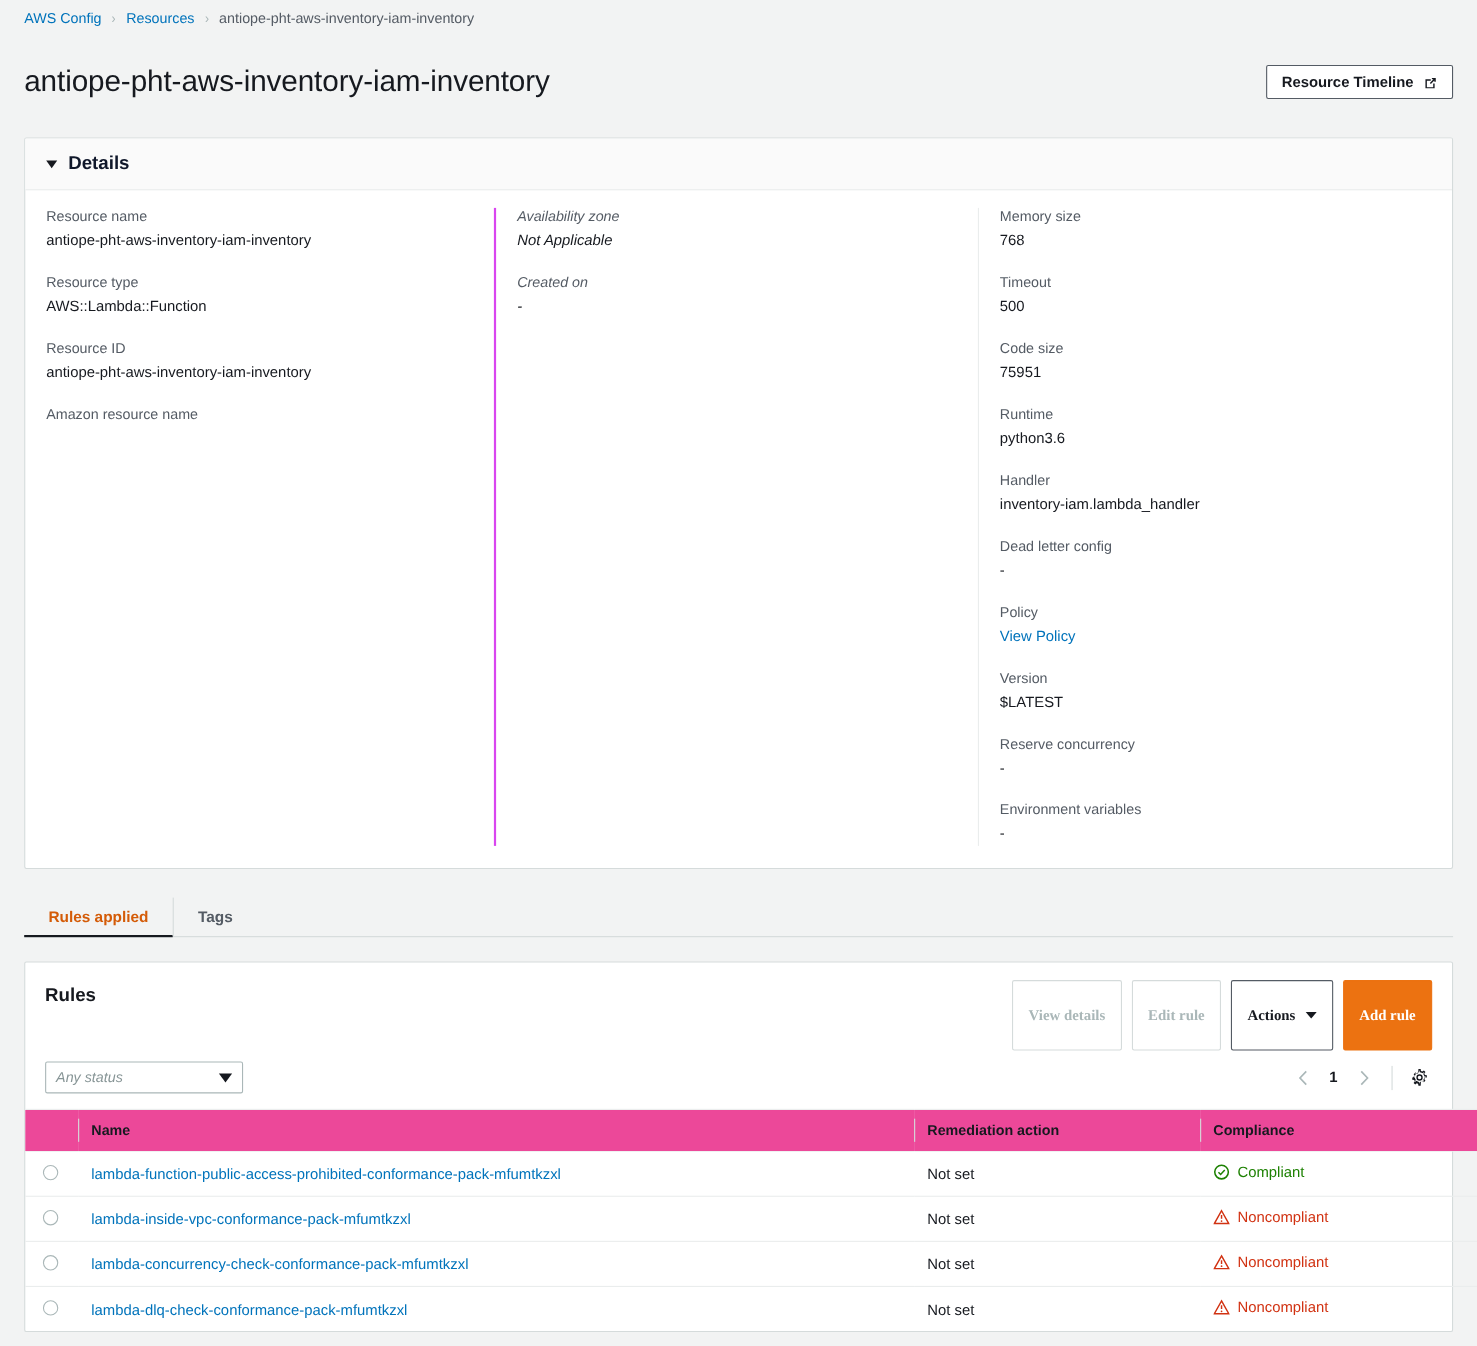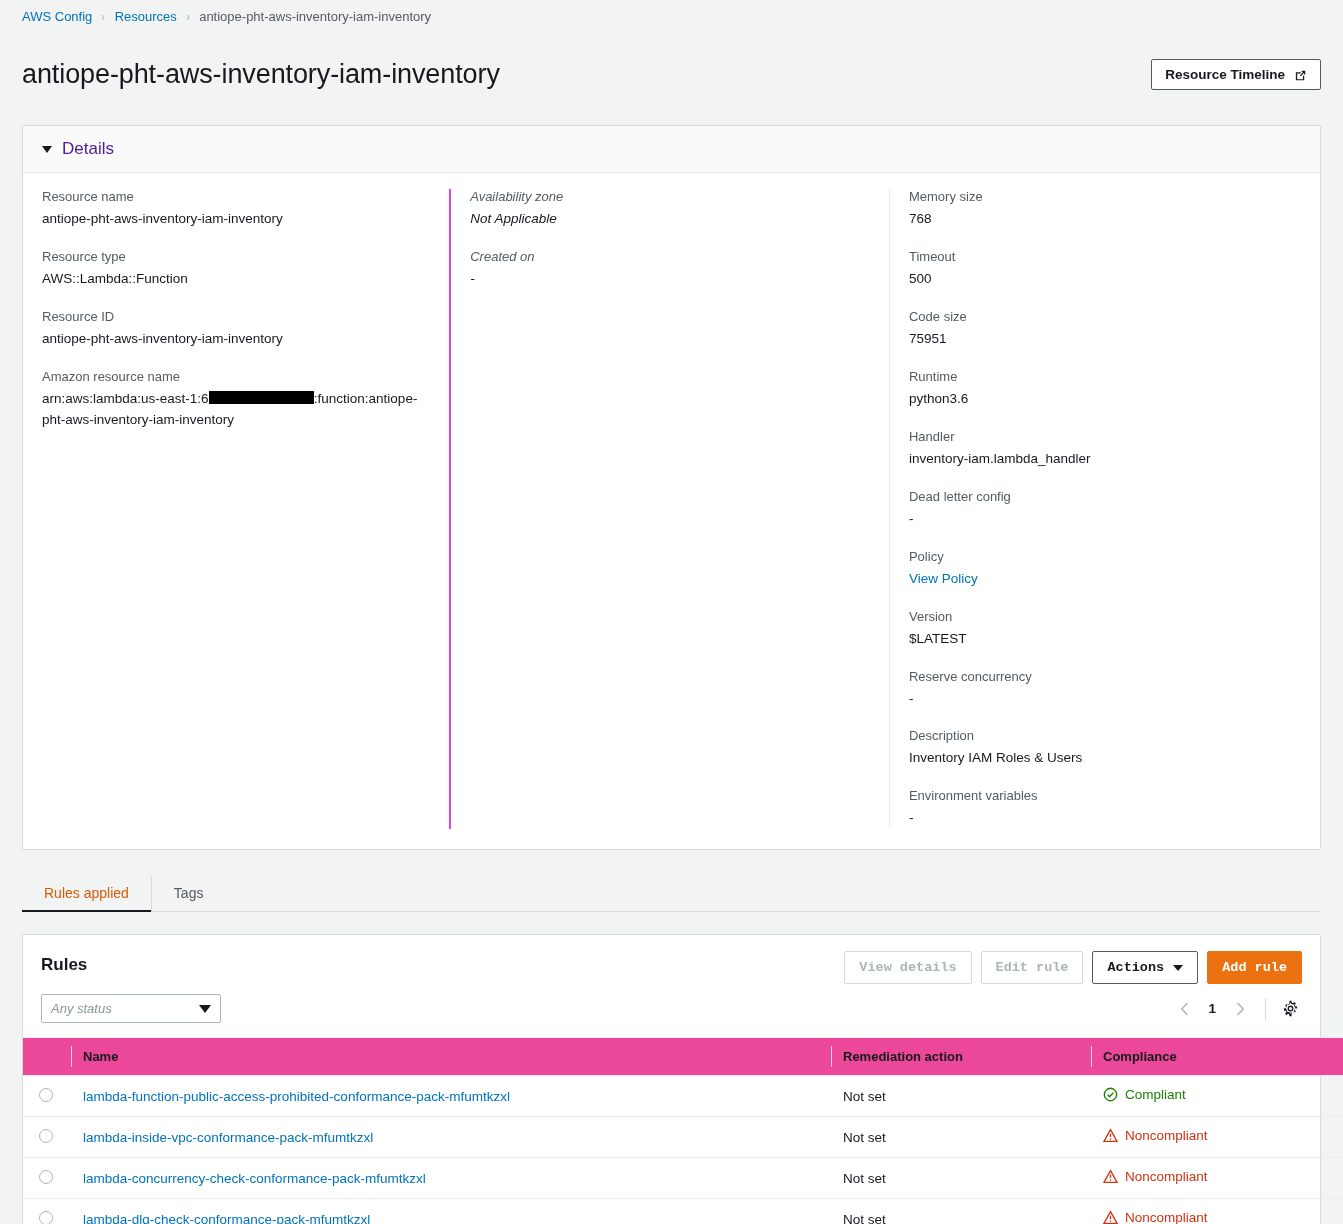--- a/index.html
+++ b/index.html
@@ -46,21 +46,21 @@
   }
   .panel-head {
     background: #fafafa; border-bottom: 1px solid #eaeded;
     padding: 13px 19px; display: flex; align-items: center; gap: 10px;
   }
   .caret-down {
     width: 0; height: 0;
     border-left: 5px solid transparent; border-right: 5px solid transparent;
     border-top: 7px solid #16191f;
   }
-  .panel-title { font-size: 17px; font-weight: normal; color: #4c1d95; }
+  .panel-title { font-size: 17px; font-weight: bold; color: #0f172a; }
 
   .detail-body { display: flex; padding: 16px 0 20px 0; }
   .dcol { padding: 0 19px; }
   .dcol-1 { width: 441px; }
   .dcol-2 { width: 455px; border-left: 2px solid #d946ef; font-style: italic; }
   .dcol-3 { width: 446px; border-left: 1px solid #eaeded; }
 
   .field { margin-bottom: 19px; }
   .field:last-child { margin-bottom: 0; }
   .flabel { font-size: 13px; color: #545b64; margin-bottom: 5px; }
@@ -68,21 +68,21 @@
   .fvalue a { color: #0073bb; text-decoration: none; }
   .redact {
     display: inline-block; background: #000; color: transparent;
     vertical-align: -2px; height: 13px; user-select: none;
   }
 
   
   .tabs { margin: 26px 22px 0 22px; display: flex; align-items: stretch;
           border-bottom: 1px solid #d5dbdb; }
   .tab {
-    font-size: 14px; font-weight: normal; padding: 9px 22px 10px 22px;
+    font-size: 14px; font-weight: bold; padding: 9px 22px 10px 22px;
     cursor: pointer; color: #545b64; position: relative;
   }
   .tab + .tab { border-left: 1px solid #d5dbdb; }
   .tab.active { color: #d45b07; }
   .tab.active::after {
     content: ""; position: absolute; left: 0; right: 0; bottom: -1px;
     height: 2px; background: #16191f;
   }
 
   
@@ -92,21 +92,21 @@
   }
   .rules-topbar {
     display: flex; align-items: flex-start; justify-content: space-between;
     padding: 16px 18px 0 18px;
   }
   .rules-title { font-size: 17px; font-weight: bold; padding-top: 4px; }
   .btn-group { display: flex; align-items: center; gap: 9px; }
   .btn {
     background: #fff; border: 1px solid #545b64; border-radius: 2px;
     font-size: 13.5px; font-weight: bold; color: #16191f;
-    padding: 8px 14px; cursor: pointer; font-family: Liberation Mono, monospace;
+    padding: 23px 14px; cursor: pointer; font-family: Liberation Serif, serif;
     display: inline-flex; align-items: center; gap: 9px; white-space: nowrap;
   }
   .btn.disabled { color: #aab7b8; border-color: #d5dbdb; cursor: default; background: #fff; }
   .btn.primary {
     background: #ec7211; border-color: #ec7211; color: #fff;
   }
   .caret-sm {
     width: 0; height: 0;
     border-left: 5px solid transparent; border-right: 5px solid transparent;
     border-top: 6px solid #16191f;
@@ -211,21 +211,20 @@
       <div class="field">
         <div class="flabel">Resource type</div>
         <div class="fvalue">AWS::Lambda::Function</div>
       </div>
       <div class="field">
         <div class="flabel">Resource ID</div>
         <div class="fvalue">antiope-pht-aws-inventory-iam-inventory</div>
       </div>
       <div class="field">
         <div class="flabel">Amazon resource name</div>
-        <div class="fvalue"><span>arn:aws:lambda:us-east-1:6</span><span class="redact">███████████</span><span>:function:antiope-pht-aws-inventory-iam-inventory</span></div>
       </div>
     </div>
 
     <div class="dcol dcol-2">
       <div class="field">
         <div class="flabel">Availability zone</div>
         <div class="fvalue">Not Applicable</div>
       </div>
       <div class="field">
         <div class="flabel">Created on</div>
@@ -264,24 +263,20 @@
           <a>View Policy</a>
         </div>
       </div>
       <div class="field">
         <div class="flabel">Version</div>
         <div class="fvalue">$LATEST</div>
       </div>
       <div class="field">
         <div class="flabel">Reserve concurrency</div>
         <div class="fvalue">-</div>
-      </div>
-      <div class="field">
-        <div class="flabel">Description</div>
-        <div class="fvalue">Inventory IAM Roles &amp; Users</div>
       </div>
       <div class="field">
         <div class="flabel">Environment variables</div>
         <div class="fvalue">-</div>
       </div>
     </div>
 
   </div>
 </section>
 

